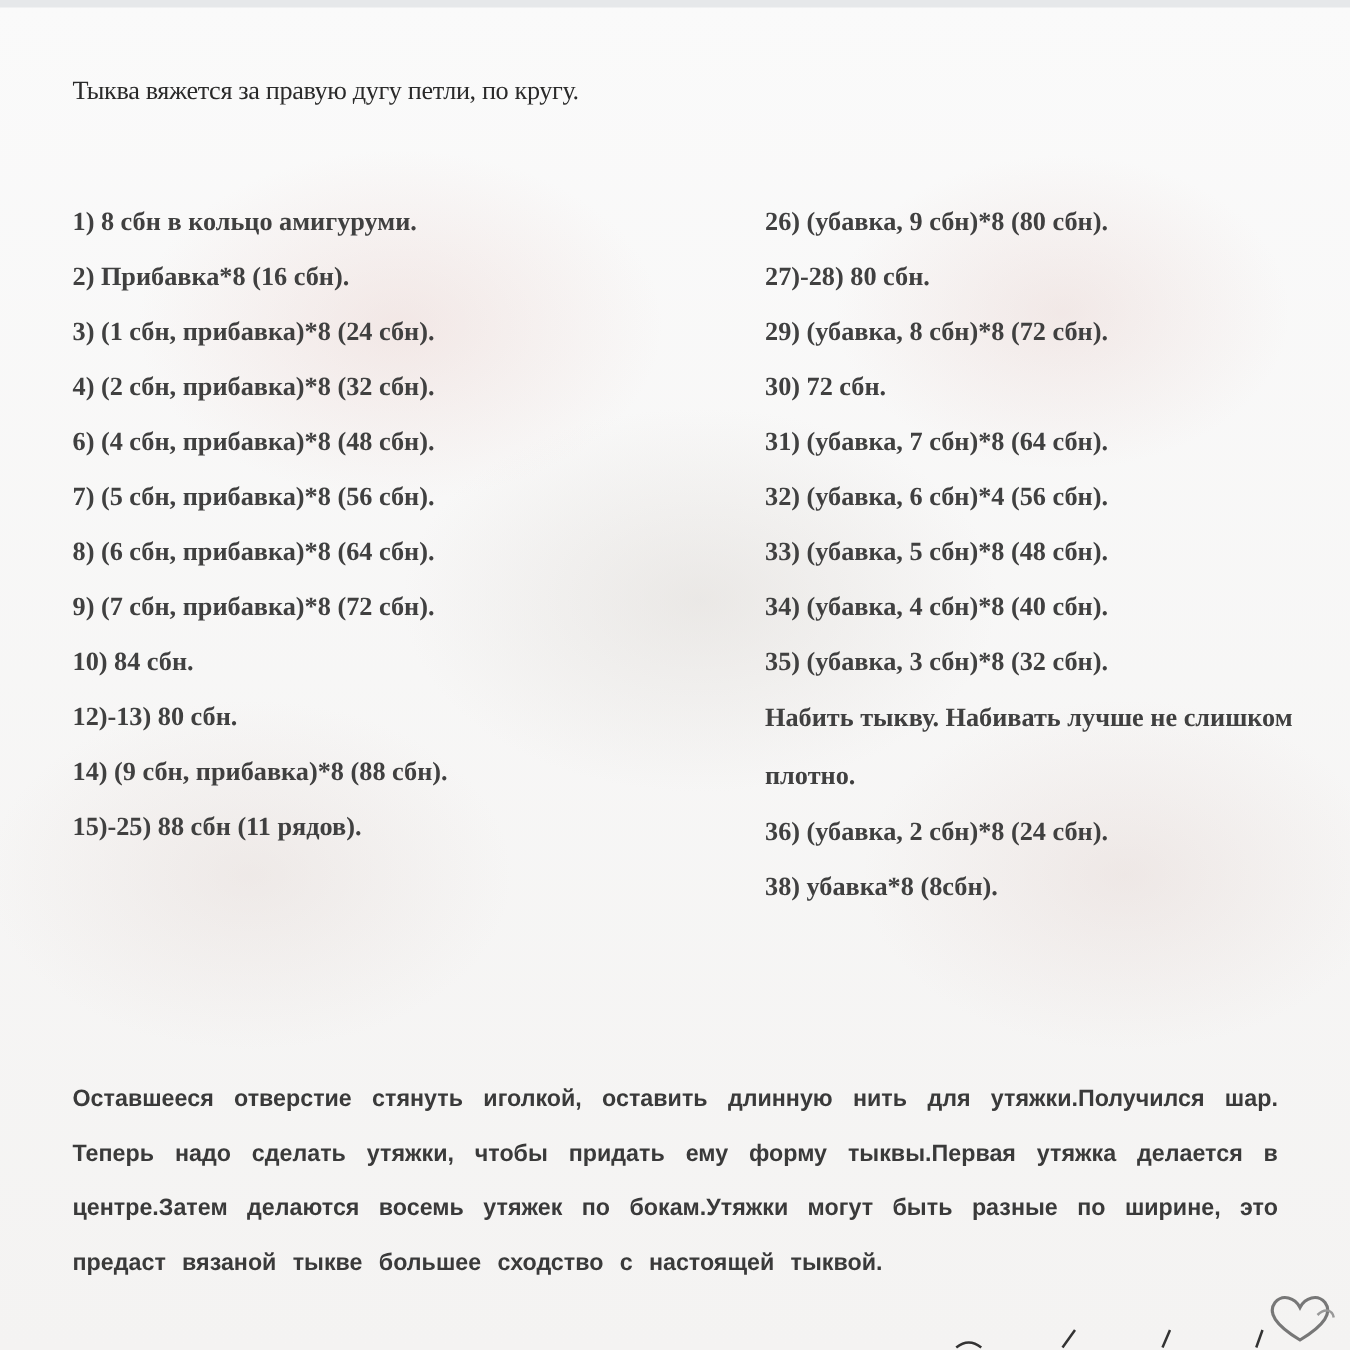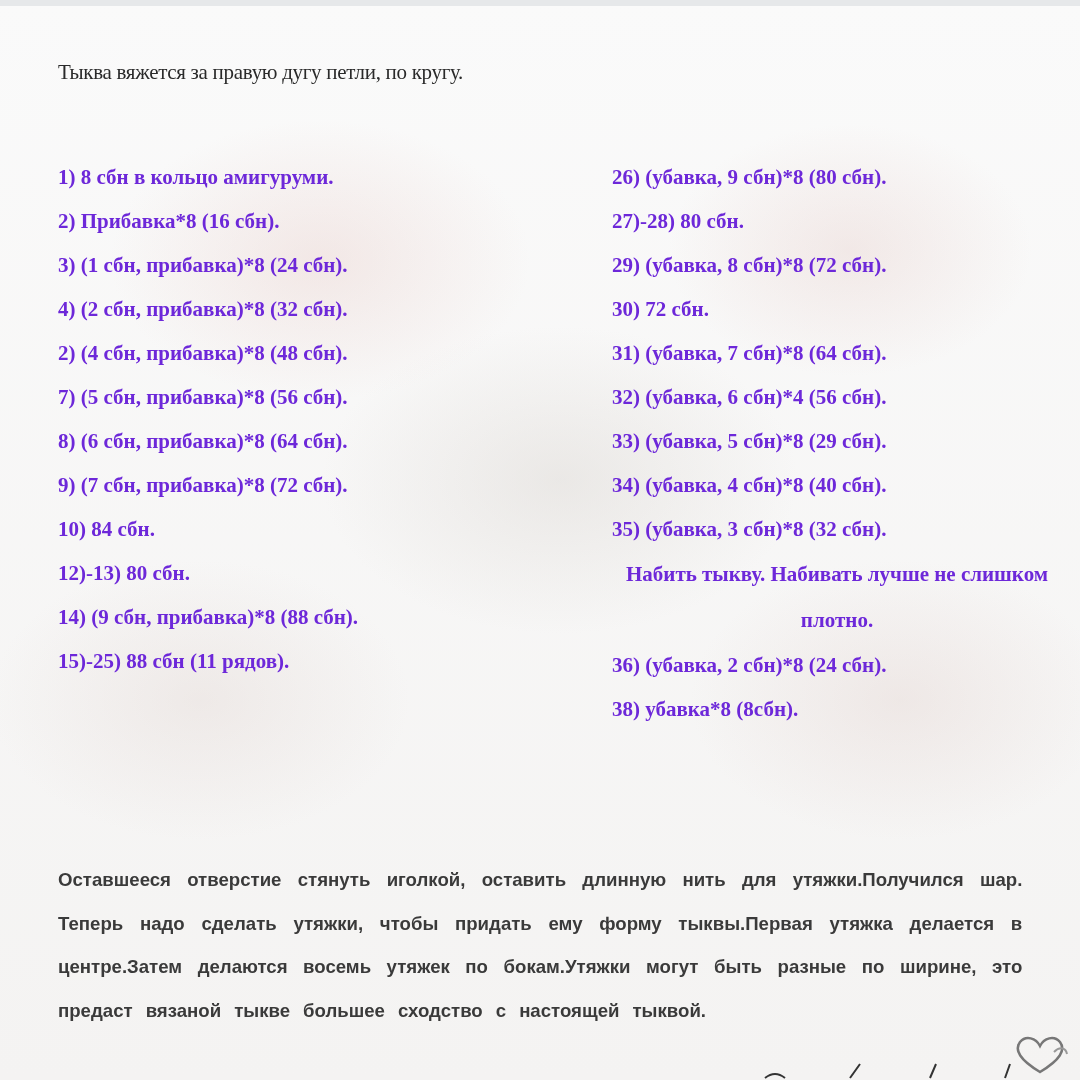--- a/index.html
+++ b/index.html
@@ -24,23 +24,23 @@
     position: absolute; left: 58px; top: 60px;
     font-size: 21px; font-weight: normal; letter-spacing: -0.3px;
     font-family: "Liberation Serif", serif;
   }
   .col { position: absolute; top: 155px; }
   .col.left { left: 58px; }
   .col.right { left: 612px; width: 450px; }
   .row {
     font-family: "Liberation Serif", serif;
     font-size: 21px; line-height: 44px; white-space: nowrap;
-    font-weight: bold; color: #6d28d9;
+    font-weight: bold; color: #404040;
   }
-  .row.wrap { white-space: normal; line-height: 46px; text-align: center; }
+  .row.wrap { white-space: normal; line-height: 46px; }
   .para {
     position: absolute; left: 58px; top: 858px; width: 984px;
     font-family: "Liberation Sans", sans-serif;
     font-size: 19px; line-height: 43.5px; text-align: justify;
     font-weight: bold; color: #3a3a3a;
     transform: scaleX(0.98); transform-origin: left;
     word-spacing: 8px;
   }
   .heart { position: absolute; right: 10px; bottom: 4px; width: 60px; height: 44px; }
   .scribble { position: absolute; left: 760px; bottom: 0; width: 260px; height: 20px; }
@@ -51,38 +51,38 @@
 <div class="bg"></div>
 <div class="topbar"></div>
 
 <div class="title">Тыква вяжется за правую дугу петли, по кругу.</div>
 
 <div class="col left">
   <div class="row">1) 8 сбн в кольцо амигуруми.</div>
   <div class="row">2) Прибавка*8 (16 сбн).</div>
   <div class="row">3) (1 сбн, прибавка)*8 (24 сбн).</div>
   <div class="row">4) (2 сбн, прибавка)*8 (32 сбн).</div>
-  <div class="row">2) (4 сбн, прибавка)*8 (48 сбн).</div>
+  <div class="row">6) (4 сбн, прибавка)*8 (48 сбн).</div>
   <div class="row">7) (5 сбн, прибавка)*8 (56 сбн).</div>
   <div class="row">8) (6 сбн, прибавка)*8 (64 сбн).</div>
   <div class="row">9) (7 сбн, прибавка)*8 (72 сбн).</div>
   <div class="row">10) 84 сбн.</div>
   <div class="row">12)-13) 80 сбн.</div>
   <div class="row">14) (9 сбн, прибавка)*8 (88 сбн).</div>
   <div class="row">15)-25) 88 сбн (11 рядов).</div>
 </div>
 
 <div class="col right">
   <div class="row">26) (убавка, 9 сбн)*8 (80 сбн).</div>
   <div class="row">27)-28) 80 сбн.</div>
   <div class="row">29) (убавка, 8 сбн)*8 (72 сбн).</div>
   <div class="row">30) 72 сбн.</div>
   <div class="row">31) (убавка, 7 сбн)*8 (64 сбн).</div>
   <div class="row">32) (убавка, 6 сбн)*4 (56 сбн).</div>
-  <div class="row">33) (убавка, 5 сбн)*8 (29 сбн).</div>
+  <div class="row">33) (убавка, 5 сбн)*8 (48 сбн).</div>
   <div class="row">34) (убавка, 4 сбн)*8 (40 сбн).</div>
   <div class="row">35) (убавка, 3 сбн)*8 (32 сбн).</div>
   <div class="row wrap">Набить тыкву. Набивать лучше не слишком плотно.</div>
   <div class="row">36) (убавка, 2 сбн)*8 (24 сбн).</div>
   <div class="row">38) убавка*8 (8сбн).</div>
 </div>
 
 <div class="para">Оставшееся отверстие стянуть иголкой, оставить длинную нить для утяжки.Получился шар. Теперь надо сделать утяжки, чтобы придать ему форму тыквы.Первая утяжка делается в центре.Затем делаются восемь утяжек по бокам.Утяжки могут быть разные по ширине, это предаст вязаной тыкве большее сходство с настоящей тыквой.</div>
 
 <svg class="scribble" viewBox="0 0 260 20">

